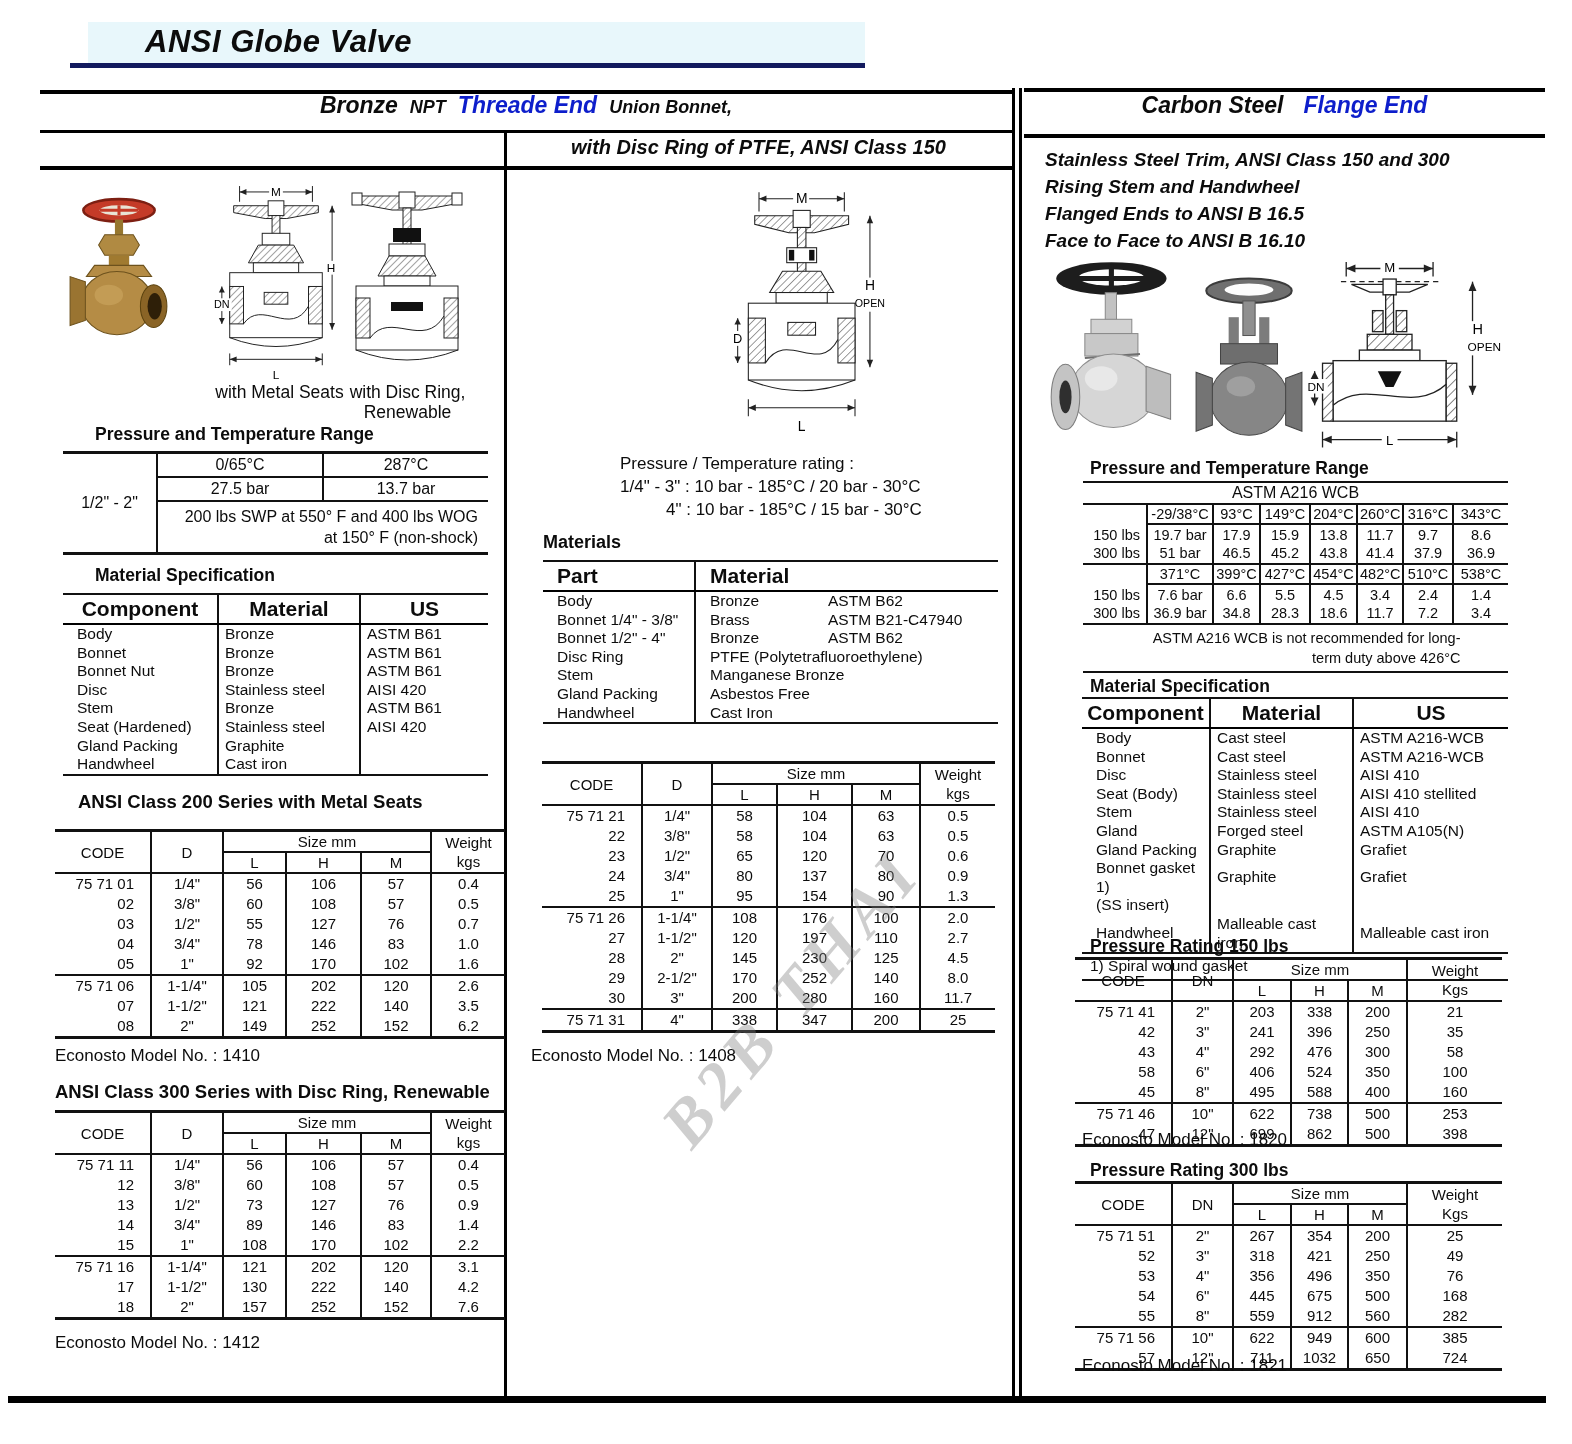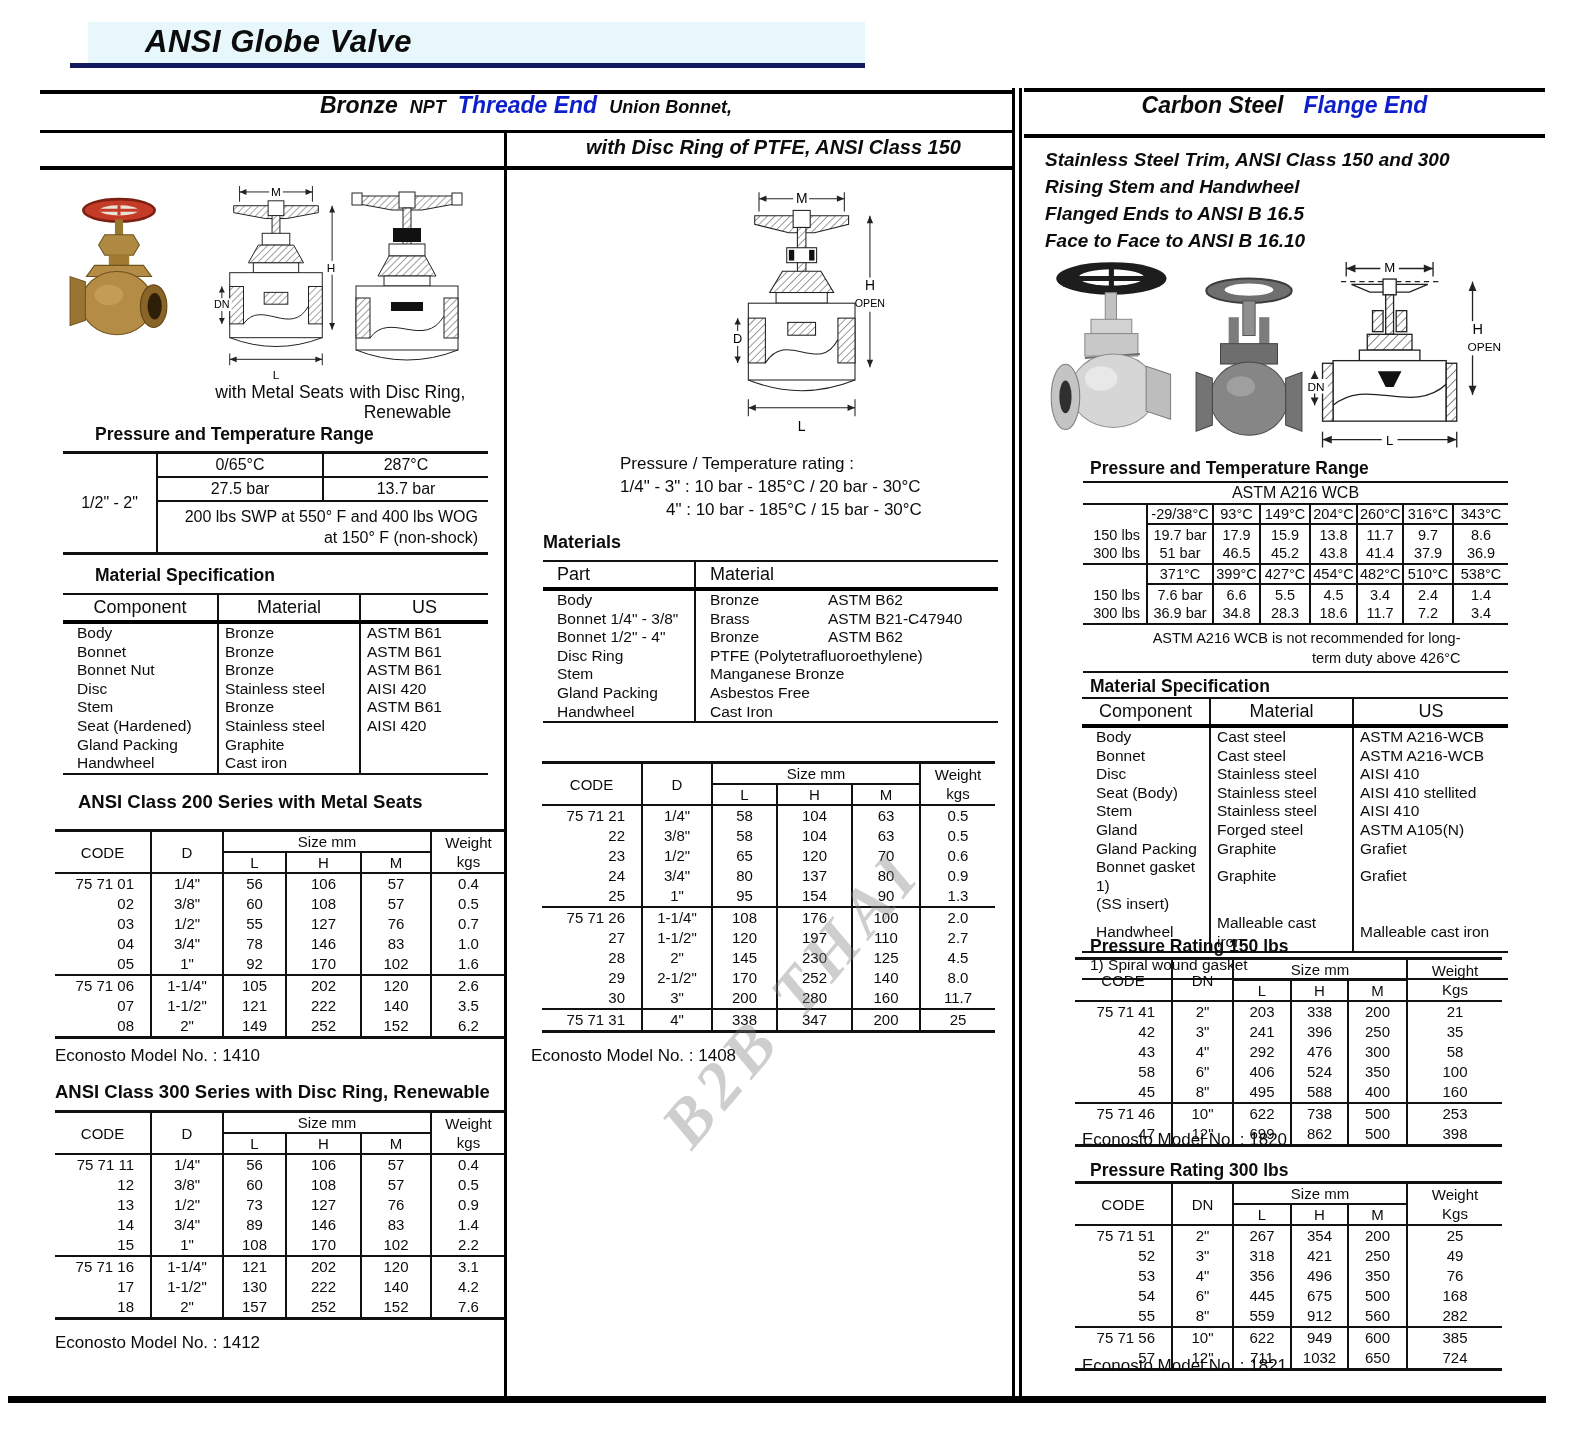--- a/index.html
+++ b/index.html
@@ -27,21 +27,21 @@
   .sizetbl th.wt{line-height:19px}
   
   .ptl{font-size:16px;border-top:3px solid #111;border-bottom:3px solid #111;width:100%}
   .ptl td{text-align:center;padding:2px 4px}
   .ptl .vln{border-left:2px solid #111}
   .ptl .tt{border-top:2px solid #111}
   .ptl .note{text-align:right;padding:4px 10px;line-height:21px}
   .ptl .lab{font-size:16px}
   
   .mst{font-size:15.5px;border-top:2.5px solid #111;border-bottom:2.5px solid #111;width:100%}
-  .mst th{font-weight:normal;border-bottom:4px solid #000000;padding:2px;text-align:center;font-size:18px}
+  .mst th{font-weight:bold;border-bottom:2px solid #000000;padding:2px;text-align:center;font-size:21px}
   .mst td{padding:0 6px;line-height:18.6px}
   .mst .vln{border-left:2px solid #111}
   .mst td:first-child{padding-left:14px}
   .mst tr.fn td{border-top:2px solid #111;padding:3px 8px}
   .mname{display:inline-block;width:118px}
   
   .ptr{font-size:14.5px;border-top:2.5px solid #111;border-bottom:2.5px solid #111;width:100%}
   .ptr th{font-weight:normal;padding:1px 2px;text-align:center}
   .ptr td{padding:1px 2px;text-align:center}
   .ptr .vln{border-left:2px solid #111}
@@ -75,21 +75,21 @@
 <div class="ln" style="left:1012px;top:88px;width:3px;height:1310px"></div>
 <div class="ln" style="left:1019px;top:88px;width:3px;height:1310px"></div>
 <div class="ln" style="left:8px;top:1396px;width:1538px;height:7px"></div>
 
 <div class="abs" style="left:40px;top:92px;width:972px;height:38px;display:flex;justify-content:center;align-items:baseline;gap:12px">
   <span class="bi" style="font-size:23px">Bronze</span>
   <span class="bi" style="font-size:18px">NPT</span>
   <span class="bi blue" style="font-size:23px">Threade End</span>
   <span class="bi" style="font-size:18px">Union Bonnet,</span>
 </div>
-<div class="abs bi ctr" style="left:520px;top:136px;width:507px;font-size:20px">with Disc Ring of PTFE, ANSI Class 150</div>
+<div class="abs bi ctr" style="left:505px;top:136px;width:507px;font-size:20px">with Disc Ring of PTFE, ANSI Class 150</div>
 <div class="abs" style="left:1024px;top:92px;width:521px;display:flex;justify-content:center;align-items:baseline;gap:20px">
   <span class="bi" style="font-size:23px">Carbon Steel</span>
   <span class="bi blue" style="font-size:23px">Flange End</span>
 </div>
 <div class="abs bi" style="left:1045px;top:146px;width:490px;font-size:19px;line-height:27px">
   <div>Stainless Steel Trim, ANSI Class 150 and 300</div>
   <div>Rising Stem and Handwheel</div>
   <div>Flanged Ends to ANSI B 16.5</div>
   <div>Face to Face to ANSI B 16.10</div>
 </div>

